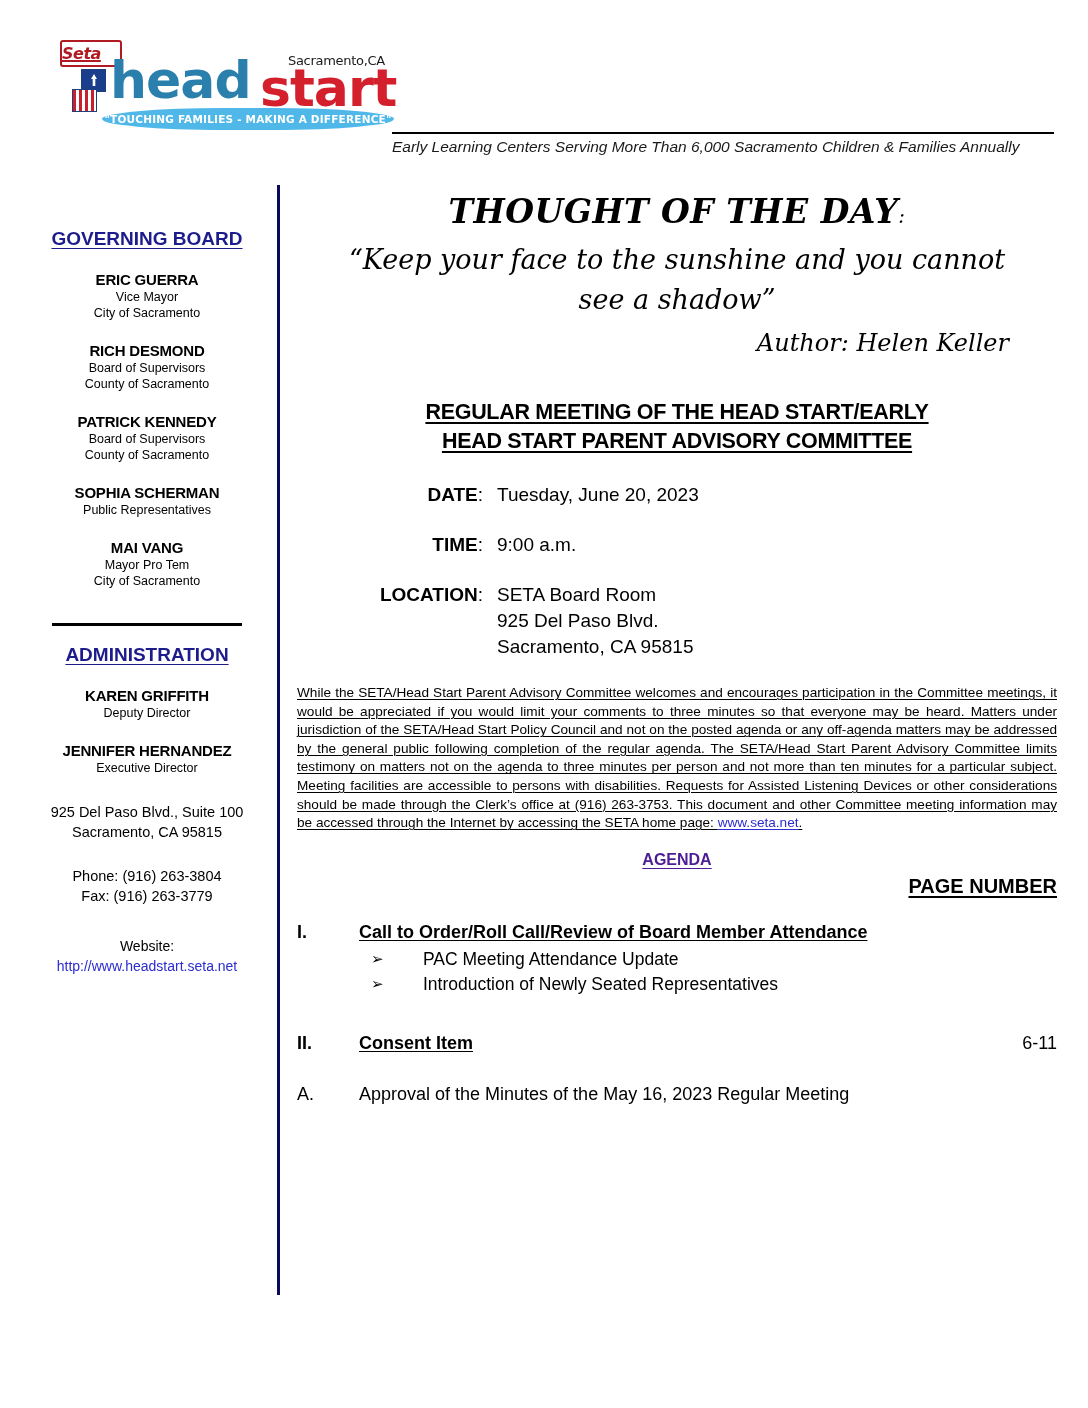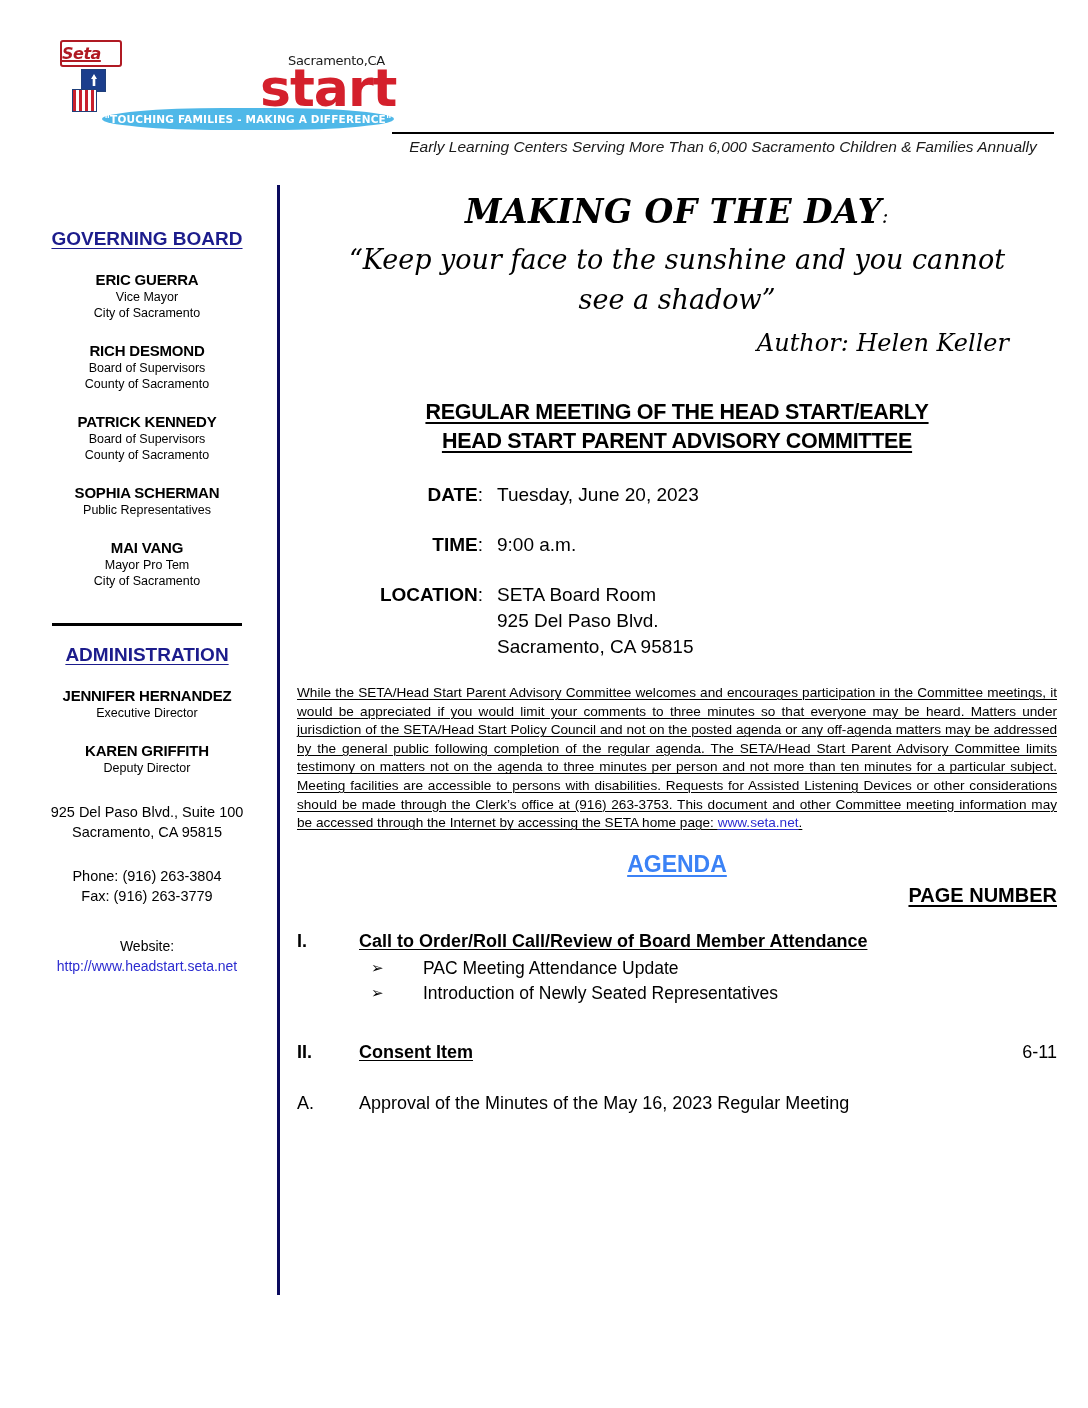--- a/index.html
+++ b/index.html
@@ -145,21 +145,21 @@
     top: 132px;
     width: 662px;
     height: 2px;
     background: #000000;
   }
   .header-tagline {
     position: absolute;
     left: 392px;
     top: 138px;
     width: 662px;
-    text-align: center;
+    text-align: left;
     font-family: "Liberation Sans", sans-serif;
     font-style: italic;
     font-size: 15.5px;
     color: #1a1a1a;
     white-space: nowrap;
   }
 
   
   .vdivider {
     position: absolute;
@@ -330,22 +330,22 @@
   }
   .notice a {
     color: #2b2bd0;
     text-decoration: underline;
   }
   .agenda-head {
     margin-top: 18px;
     text-align: center;
     font-family: "Liberation Sans", sans-serif;
     font-weight: bold;
-    font-size: 23px;
-    color: #3b82f6;
+    font-size: 16px;
+    color: #4c1d95;
   }
   .agenda-head span {
     text-decoration: underline;
     text-underline-offset: 3px;
   }
   .page-number-head {
     margin-top: 6px;
     text-align: right;
     font-family: "Liberation Sans", sans-serif;
     font-weight: bold;
@@ -431,20 +431,21 @@
 
     <div class="seta-badge">
       <span>Seta</span>
     </div>
 
     <div class="blocks">
       <div class="blk blk-top"></div>
       <div class="blk blk-bot"></div>
     </div>
 
+    <div class="word-head">head</div>
     <div class="word-start">start</div>
     <div class="word-city">Sacramento,CA</div>
 
     <div class="swoosh">
       <div class="swoosh-text">"TOUCHING FAMILIES - MAKING A DIFFERENCE"</div>
     </div>
   </div>
 
   <div class="header-rule"></div>
   <div class="header-tagline">Early Learning Centers Serving More Than 6,000 Sacramento Children &amp; Families Annually</div>
@@ -484,48 +485,48 @@
     <div class="person-role">Mayor Pro Tem</div>
     <div class="person-role">City of Sacramento</div>
   </div>
 
   <div class="hrule"></div>
 
   <div style="height:18px"></div>
   <div class="side-heading">ADMINISTRATION</div>
 
   <div class="person">
+    <div class="person-name">KAREN GRIFFITH</div>
+    <div class="person-role">Deputy Director</div>
+  </div>
+
+  <div class="person">
     <div class="person-name">JENNIFER HERNANDEZ</div>
     <div class="person-role">Executive Director</div>
-  </div>
-
-  <div class="person">
-    <div class="person-name">KAREN GRIFFITH</div>
-    <div class="person-role">Deputy Director</div>
   </div>
 
   <div class="addr-block">
     <div>925 Del Paso Blvd., Suite 100</div>
     <div>Sacramento, CA 95815</div>
   </div>
 
   <div class="phone-block">
     <div>Phone: (916) 263-3804</div>
     <div>Fax: (916) 263-3779</div>
   </div>
 
   <div class="web-block">
     <div>Website:</div>
     <div class="web-url">http://www.headstart.seta.net</div>
   </div>
 </div>
 
 <div class="main">
 
-  <div class="thought-title"><span>MAKING OF THE DAY</span><span class="colon">:</span></div>
+  <div class="thought-title"><span>THOUGHT OF THE DAY</span><span class="colon">:</span></div>
 
   <div class="thought-quote">“Keep your face to the sunshine and you cannot see a shadow”</div>
 
   <div class="thought-author">Author: Helen Keller</div>
 
   <div class="meeting-title">
     <span>REGULAR MEETING OF THE HEAD START/EARLY</span><br>
     <span>HEAD START PARENT ADVISORY COMMITTEE</span>
   </div>
 

